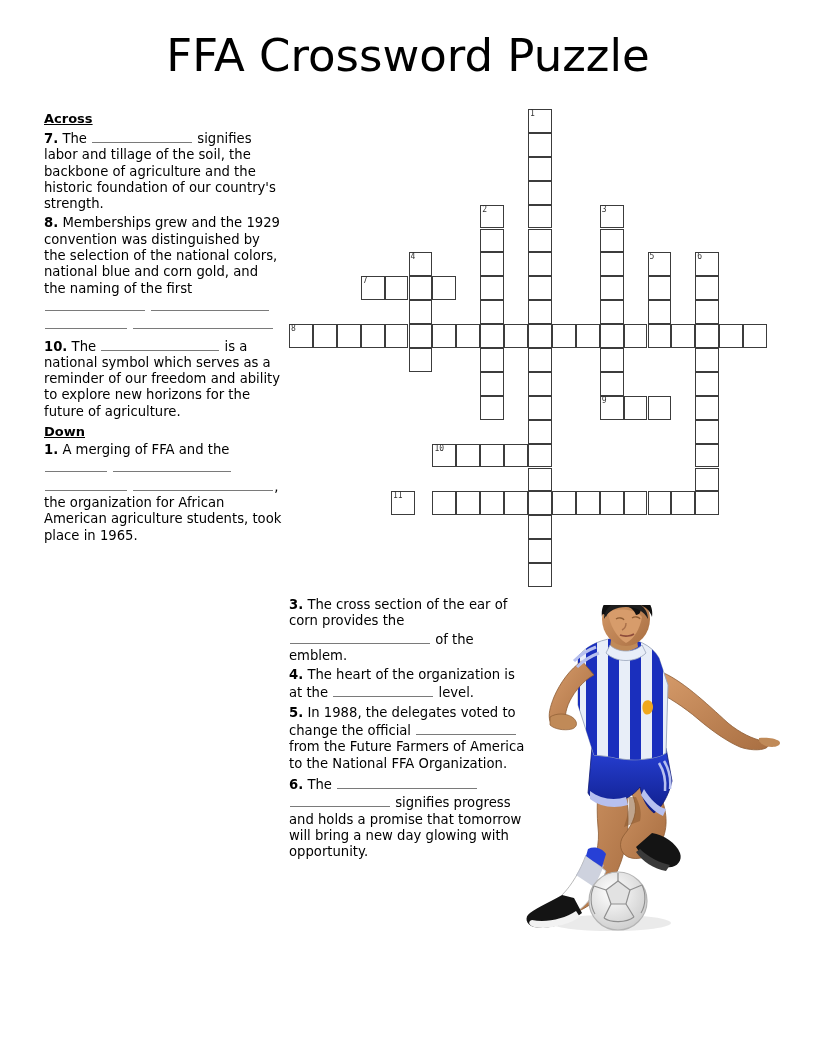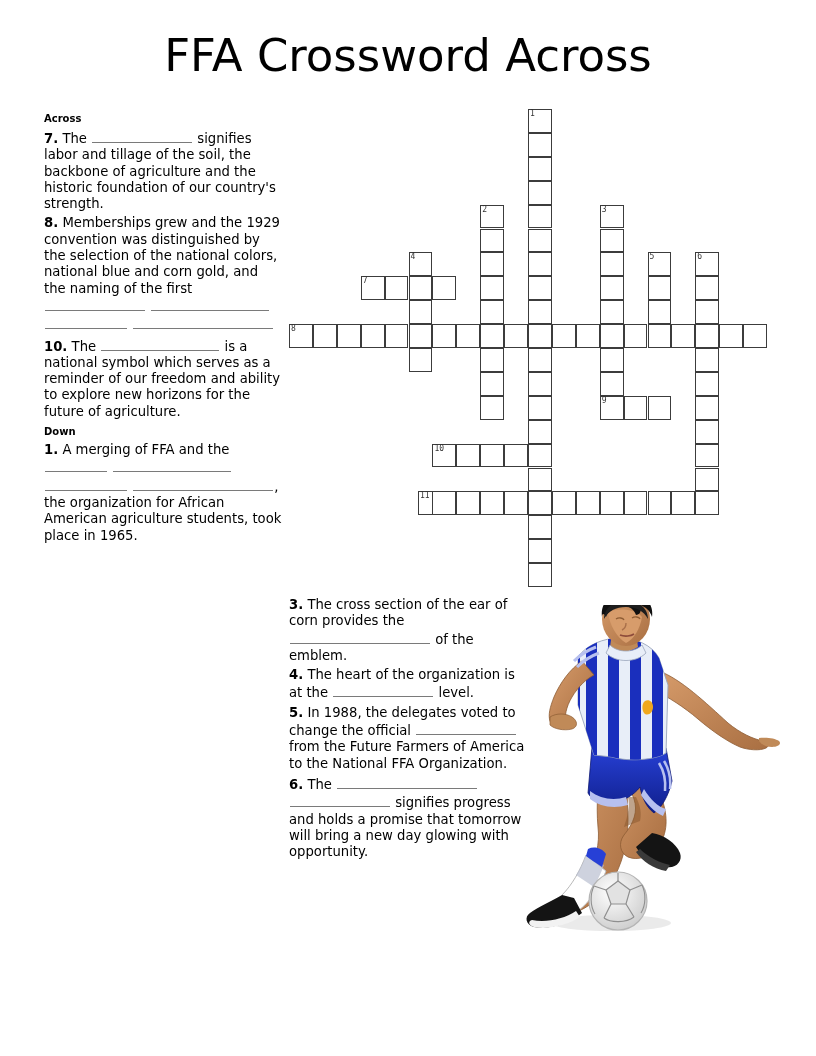--- a/index.html
+++ b/index.html
@@ -35,21 +35,22 @@
     position: absolute;
     font-size: 13.2px;
     line-height: 16.3px;
     text-align: left;
   }
   #clues-left  { left: 44px;  top: 110px; width: 238px; }
   #clues-right { left: 289px; top: 597px; width: 238px; }
 
   .section-heading {
     font-weight: bold;
-    font-size: 10px;
+    text-decoration: underline;
+    font-size: 13px;
     line-height: 18px;
     margin: 0 0 1px 0;
   }
   .clue {
     margin: 0 0 3px 0;
   }
   .clue-num { font-weight: bold; }
   .blank {
     display: inline-block;
     border-bottom: 1px solid #7a7a7a;
@@ -94,21 +95,21 @@
     position: absolute;
     left: 516px;
     top: 605px;
     width: 270px;
     height: 330px;
   }
 </style>
 </head>
 <body>
 
-<div id="puzzle-title">FFA Crossword Across</div>
+<div id="puzzle-title">FFA Crossword Puzzle</div>
 
 <div class="clue-column" id="clues-left">
 
   <div class="section-heading">Across</div>
 
   <div class="clue"><span class="clue-num">7.</span> <span>The </span><span class="blank b-lg"></span><span> signifies labor and tillage of the soil, the backbone of agriculture and the historic foundation of our country's strength.</span></div>
 
   <div class="clue"><span class="clue-num">8.</span> <span>Memberships grew and the 1929 convention was distinguished by the selection of the national colors, national blue and corn gold, and the naming of the first </span><span class="blank b-lg"></span> <span class="blank b-xl"></span> <span class="blank b-md"></span> <span class="blank b-xxl"></span></div>
 
 
@@ -228,21 +229,21 @@
     <div class="cell" style="left: 430.2px; top: 215.1px;"></div>
     <div class="cell" style="left: 454.1px; top: 215.1px;"></div>
     <div class="cell" style="left: 334.6px; top: 286.8px;"></div>
     <div class="cell" style="left: 358.5px; top: 286.8px;"></div>
     <div class="cell" style="left: 143.4px; top: 334.6px;">
       <span class="cnum">10</span>
     </div>
     <div class="cell" style="left: 167.3px; top: 334.6px;"></div>
     <div class="cell" style="left: 191.2px; top: 334.6px;"></div>
     <div class="cell" style="left: 215.1px; top: 334.6px;"></div>
-    <div class="cell" style="left: 129px; top: 382.4px;">
+    <div class="cell" style="left: 102px; top: 382.4px;">
       <span class="cnum">11</span>
     </div>
     <div class="cell" style="left: 143.4px; top: 382.4px;"></div>
     <div class="cell" style="left: 167.3px; top: 382.4px;"></div>
     <div class="cell" style="left: 191.2px; top: 382.4px;"></div>
     <div class="cell" style="left: 215.1px; top: 382.4px;"></div>
     <div class="cell" style="left: 262.9px; top: 382.4px;"></div>
     <div class="cell" style="left: 286.8px; top: 382.4px;"></div>
     <div class="cell" style="left: 310.7px; top: 382.4px;"></div>
     <div class="cell" style="left: 334.6px; top: 382.4px;"></div>

